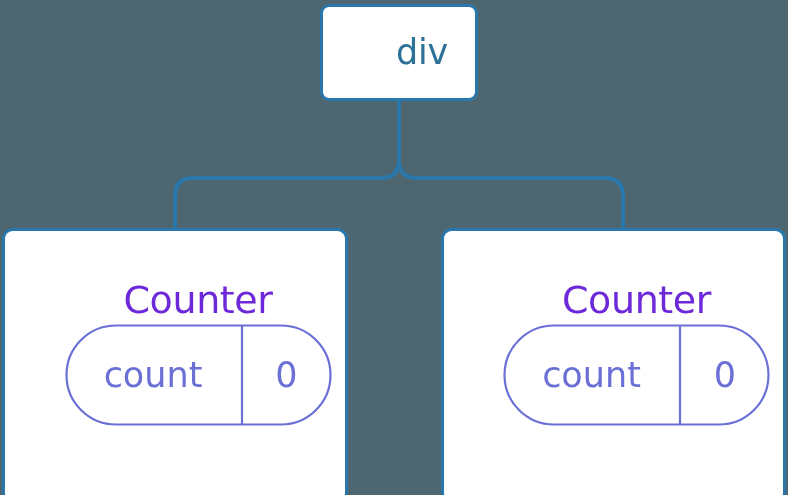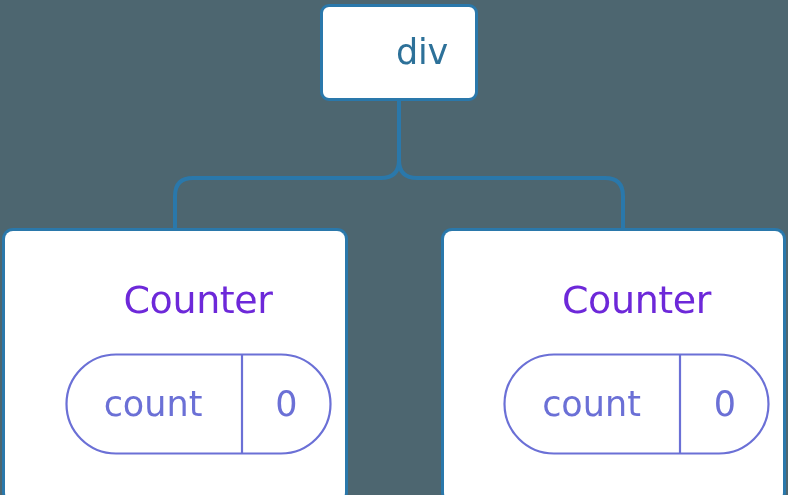--- a/index.html
+++ b/index.html
@@ -68,21 +68,21 @@
   }
   .node-child .node-title {
     font-size: 38px;
     color: #6d28d9;
     letter-spacing: -0.4px;
     line-height: 1;
     margin-top: 50px;
   }
   .state-pill {
     position: relative;
-    margin-top: 34px;
+    margin-top: 5px;
     width: 267px;
     height: 102px;
   }
   .state-pill svg {
     position: absolute;
     left: 0;
     top: 0;
   }
   .pill-label, .pill-value {
     position: absolute;

